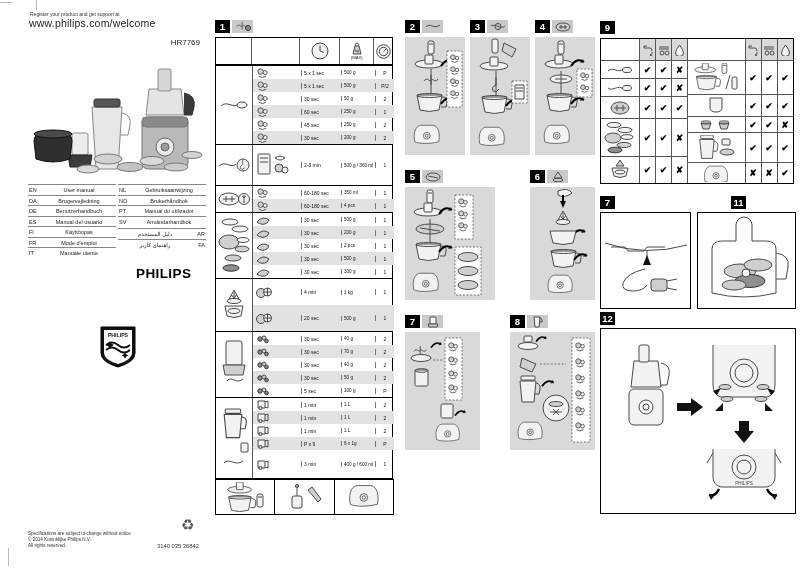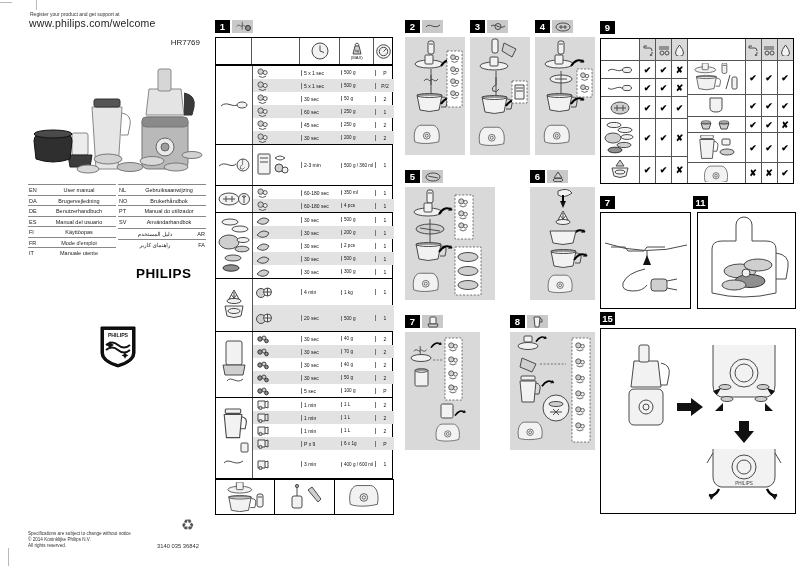--- a/index.html
+++ b/index.html
@@ -1081,34 +1081,34 @@
       <path class="la" d="M10 34 h14 l3 4 h16 l3 -4 h18"></path>
       <path class="la" d="M46 38 v6"></path>
       <path class="blk" d="M42 52 l4 -10 l4 10 z"></path>
       <path class="la" d="M44 56 q-18 4 -22 14 q-2 8 10 8 q10 0 14 -6"></path>
       <rect class="lag" x="50" y="66" width="16" height="12" rx="3"></rect>
       <line class="la" x1="66" y1="68" x2="76" y2="66"></line>
       <line class="la" x1="66" y1="75" x2="76" y2="77"></line>
     </svg>
   </div>
 
-  <div class="pnum" style="left:693px;top:196px;">11</div>
+  <div class="pnum" style="left:731px;top:196px;">11</div>
   <div class="whitebox" style="left:697px;top:212px;width:97px;height:95px;">
     <svg width="97" height="95" viewBox="0 0 97 95">
       <path class="la" d="M14 36 q0 -8 10 -8 h14 v-16 a8 8 0 0 1 16 0 v16 h14 q10 0 10 8 v44 q-32 8 -64 0 z"></path>
       <path class="la" d="M78 40 q14 2 12 14 l-2 12 h-10"></path>
       <ellipse class="lag" cx="42" cy="58" rx="16" ry="7"></ellipse>
       <ellipse class="lag" cx="60" cy="52" rx="14" ry="6"></ellipse>
       <ellipse class="lad" cx="52" cy="68" rx="15" ry="6.5"></ellipse>
       <ellipse class="lag" cx="36" cy="72" rx="12" ry="5"></ellipse>
       <circle class="laf" cx="48" cy="60" r="4"></circle>
     </svg>
   </div>
 
-  <div class="pnum" style="left:600px;top:312px;">15</div>
+  <div class="pnum" style="left:600px;top:312px;">12</div>
   <div class="whitebox" style="left:600px;top:328px;width:194px;height:184px;">
     <svg width="194" height="184" viewBox="0 0 194 184">
 
       <rect class="laf" x="28" y="60" width="34" height="36" rx="5"></rect>
       <path class="laf" d="M30 58 h30 l-3 -26 h-24 z"></path>
       <path class="la" d="M60 34 q10 2 8 12 l-2 10 h-6"></path>
       <rect class="laf" x="38" y="16" width="10" height="17" rx="2"></rect>
       <circle class="laf" cx="45" cy="78" r="7"></circle>
         <circle class="la" cx="45" cy="78" r="3"></circle>
 

